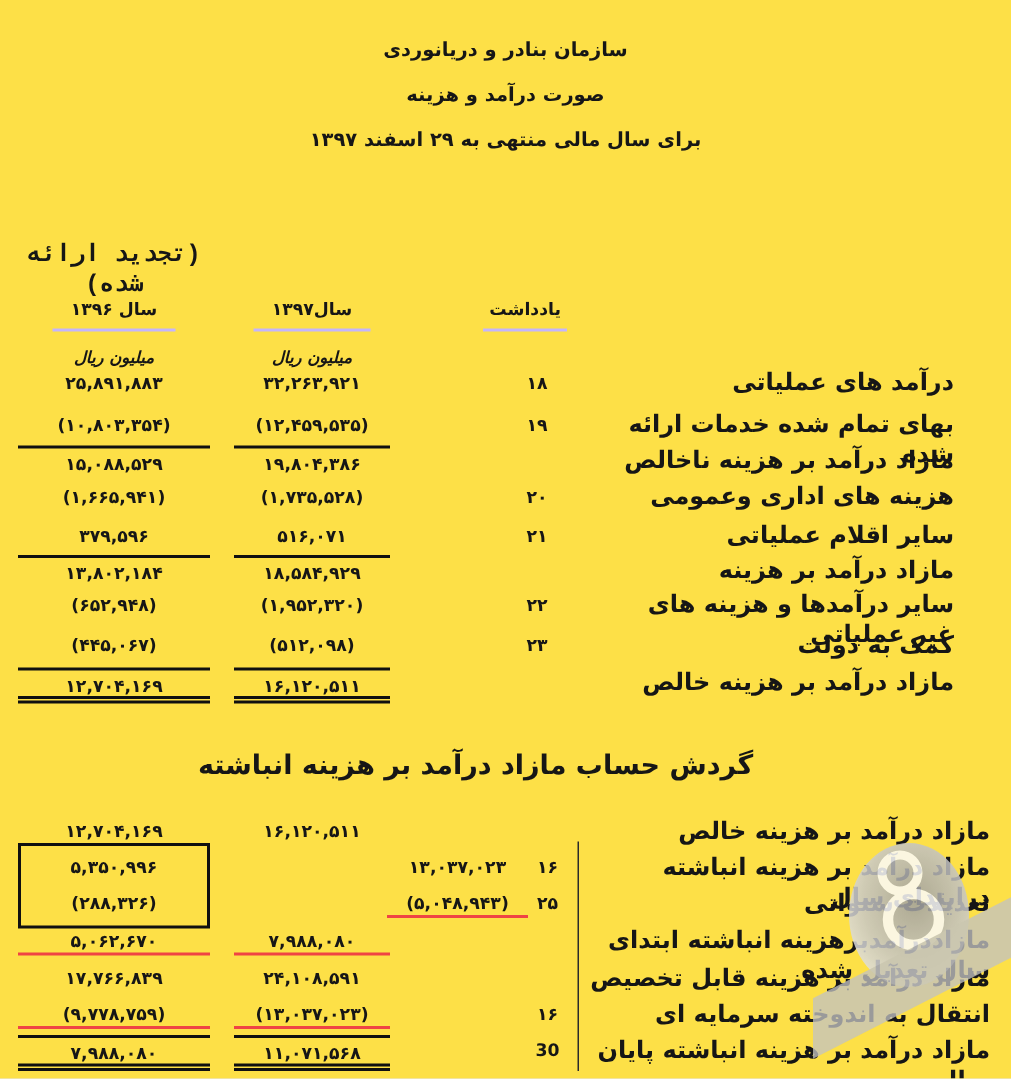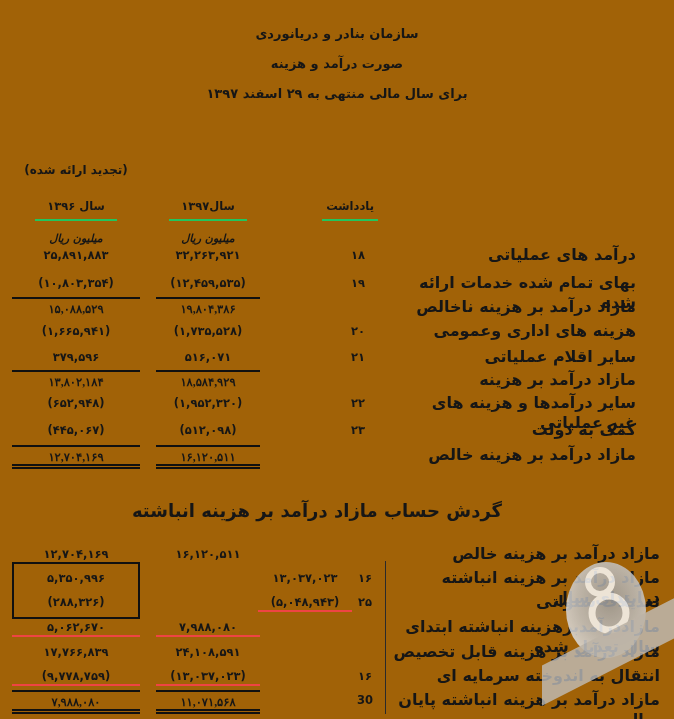--- a/index.html
+++ b/index.html
@@ -1,37 +1,37 @@
 <!DOCTYPE html>
 <html lang="fa"><head>
 <meta charset="utf-8">
 <style>
   html,body{margin:0;padding:0;background:#e8e8e8;}
   .page{
-    position:relative;width:674px;height:719px;background:#a16207;
+    position:relative;width:674px;height:719px;background:#fde047;
     font-family:"DejaVu Sans",sans-serif;font-weight:bold;color:#161616;
     overflow:hidden;margin:0 auto;direction:rtl;
   }
   .titleline{position:absolute;left:0;width:674px;text-align:center;font-size:13px;line-height:20px;}
   .row{position:absolute;left:0;width:674px;height:20px;font-size:11.5px;}
   .row>div{line-height:20px;}
   .c96{position:absolute;left:12px;width:128px;text-align:center;}
   .c97{position:absolute;left:156px;width:104px;text-align:center;}
   .c97s{position:absolute;left:258px;width:94px;text-align:center;}
   .cnote{position:absolute;left:338px;width:40px;text-align:center;}
   .s2 .cnote{left:348px;width:34px;}
   .clabel{position:absolute;left:400px;right:38px;text-align:right;font-size:16px;}
   .s2 .clabel{left:392px;right:14px;}
   .num{direction:ltr;unicode-bidi:isolate;}
-  .lt{border-top:2px solid #101010;font-family:Liberation Serif, serif;}
+  .lt{border-top:2px solid #101010;}
   .lb{border-bottom:2px solid #ef4444;height:18px;}
   .dblb{border-bottom:5px double #101010;height:17px;}
-  .hul{display:inline-block;border-bottom:2px solid #22c55e;padding:0 12px 3px;}
+  .hul{display:inline-block;border-bottom:2px solid #c4b5fd;padding:0 12px 3px;}
   .unit{font-size:11px;font-style:italic;}
-  .restated{font-size:12px;}
+  .restated{font-size:16px;font-family:Liberation Mono, monospace;}
   .secheading{position:absolute;top:500px;left:0;width:634px;text-align:center;font-size:18px;}
   .box96{position:absolute;left:12px;top:562px;width:124px;height:53px;border:2px solid #101010;}
   .vrule{position:absolute;left:385px;top:561px;height:153px;width:0;border-left:1.5px solid #2a2a2a;}
   .watermark{position:absolute;left:542px;top:556px;opacity:.85;pointer-events:none;}
 </style>
 </head>
 <body>
 
 <div class="page">
 

